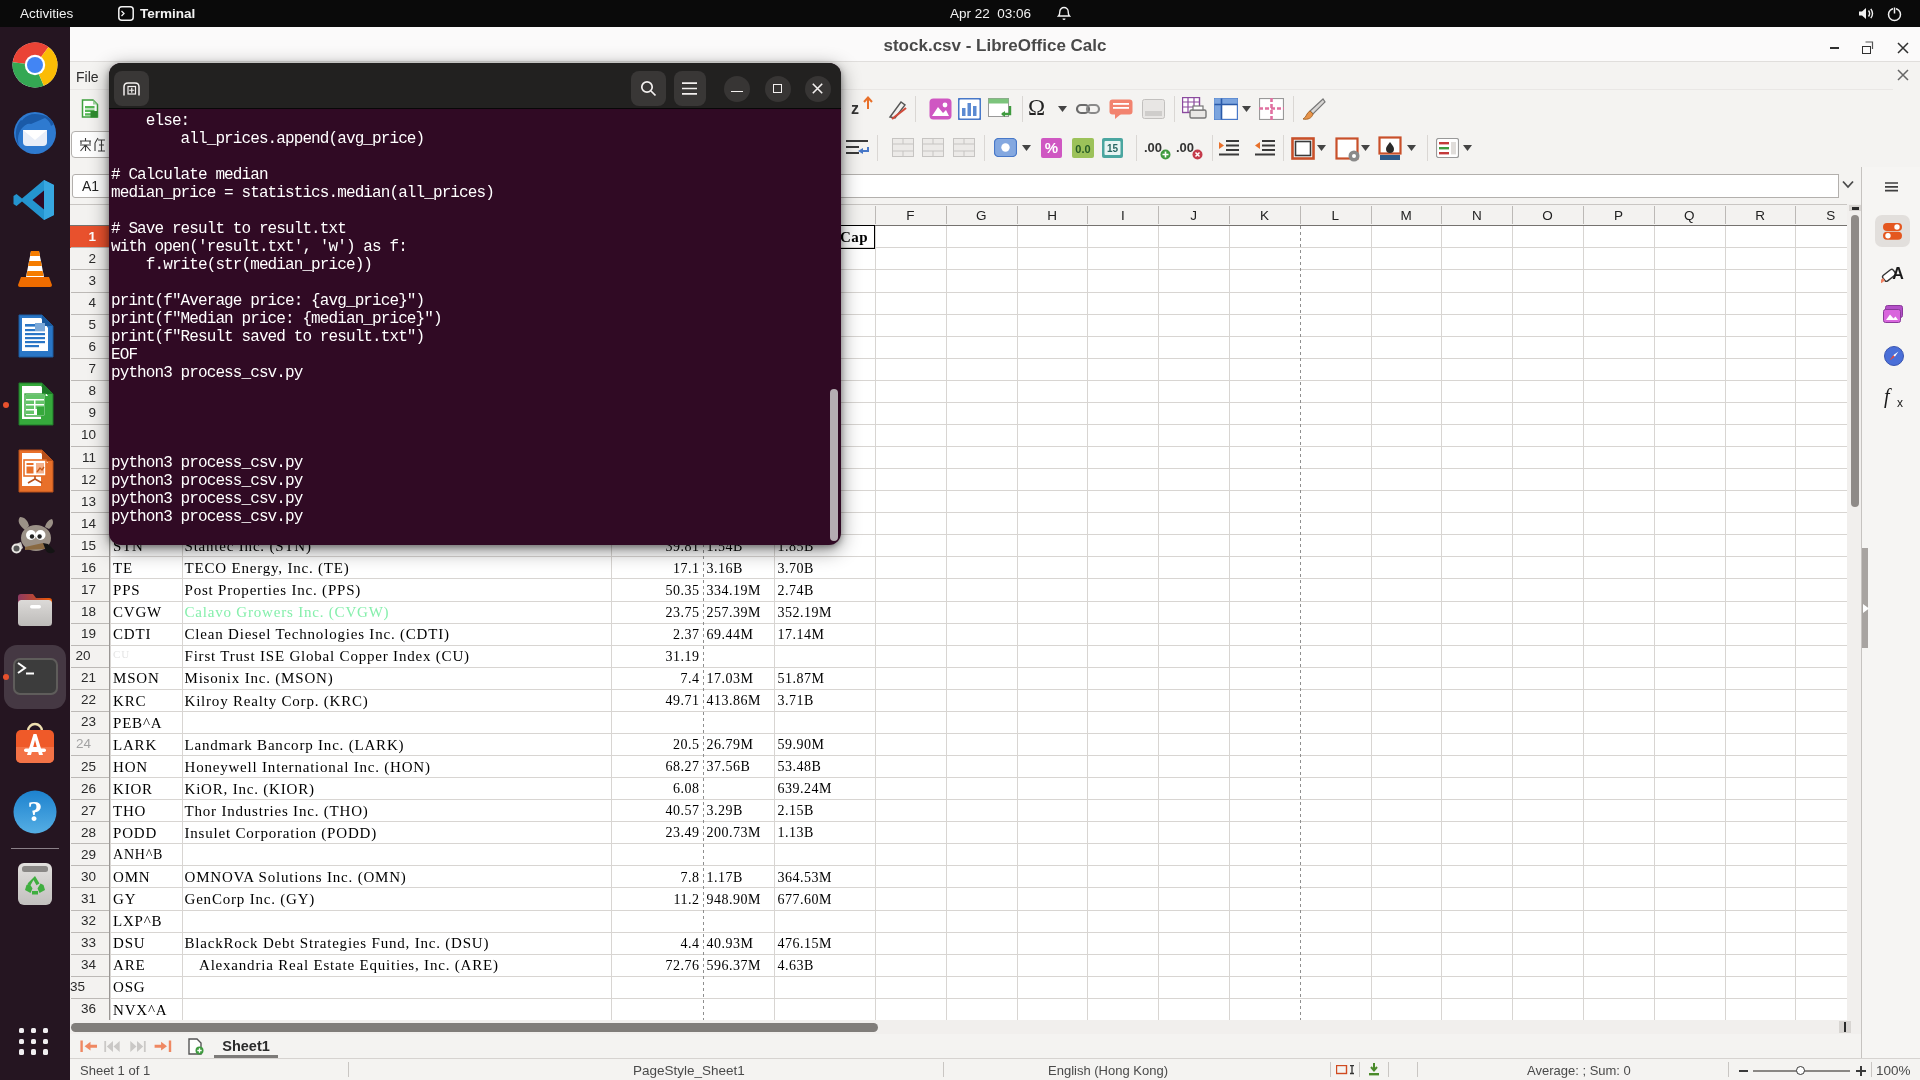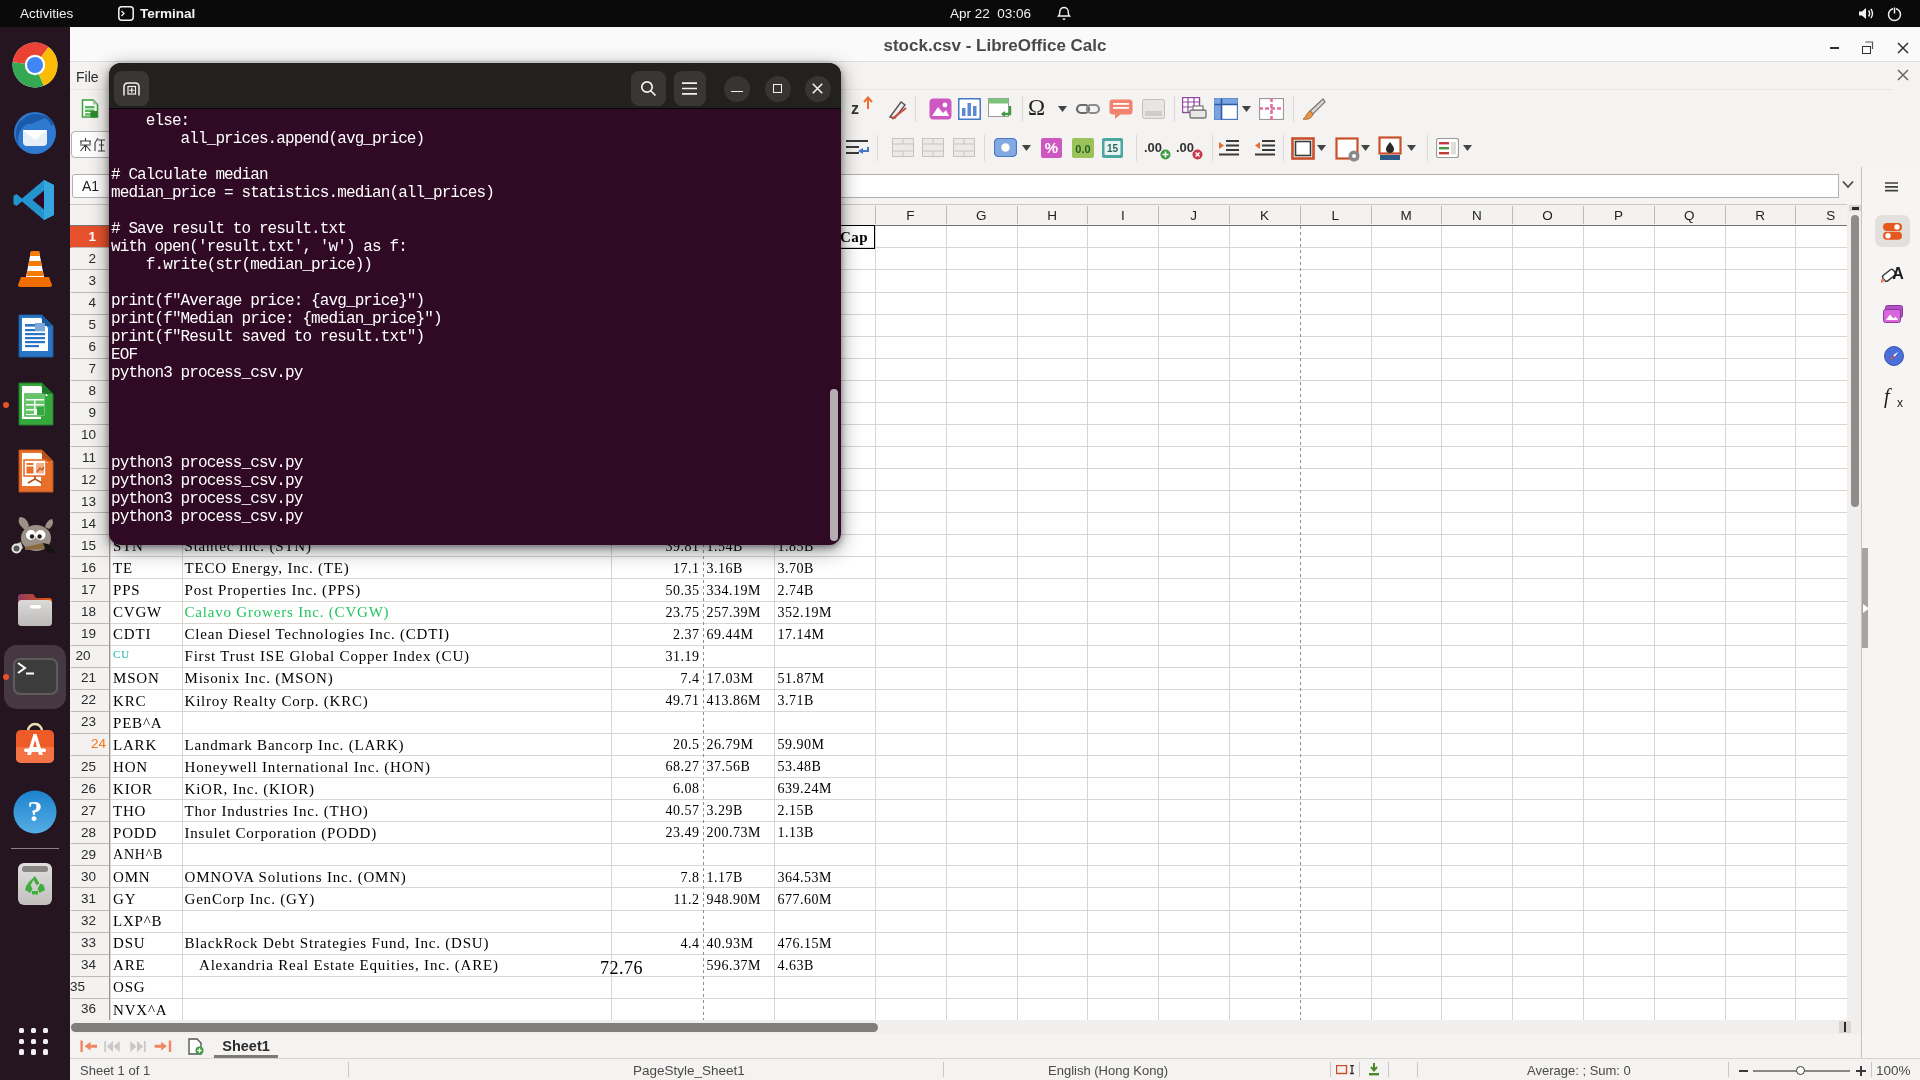--- a/index.html
+++ b/index.html
@@ -291,21 +291,21 @@
 <div class="abs" style="left:70px;top:626.1px;width:26px;height:17px;text-align:right;font-size:13.5px;color:#2a2a2a">19</div>
 <div class="abs" style="left:71px;top:644.6px;width:38px;height:1px;background:#bcb9b6"></div>
 <div class="abs" style="left:70px;top:648.1px;width:26px;height:17px;text-align:center;font-size:13.5px;color:#2a2a2a">20</div>
 <div class="abs" style="left:71px;top:666.7px;width:38px;height:1px;background:#bcb9b6"></div>
 <div class="abs" style="left:70px;top:670.2px;width:26px;height:17px;text-align:right;font-size:13.5px;color:#2a2a2a">21</div>
 <div class="abs" style="left:71px;top:688.8px;width:38px;height:1px;background:#bcb9b6"></div>
 <div class="abs" style="left:70px;top:692.3px;width:26px;height:17px;text-align:right;font-size:13.5px;color:#2a2a2a">22</div>
 <div class="abs" style="left:71px;top:710.8px;width:38px;height:1px;background:#bcb9b6"></div>
 <div class="abs" style="left:70px;top:714.3px;width:26px;height:17px;text-align:right;font-size:13.5px;color:#2a2a2a">23</div>
 <div class="abs" style="left:71px;top:732.9px;width:38px;height:1px;background:#bcb9b6"></div>
-<div class="abs" style="left:80px;top:736.4px;width:26px;height:17px;text-align:right;font-size:13.5px;color:#f97316">24</div>
+<div class="abs" style="left:65px;top:736.4px;width:26px;height:17px;text-align:right;font-size:13.5px;color:#a3a3a3">24</div>
 <div class="abs" style="left:71px;top:755.0px;width:38px;height:1px;background:#bcb9b6"></div>
 <div class="abs" style="left:70px;top:758.5px;width:26px;height:17px;text-align:right;font-size:13.5px;color:#2a2a2a">25</div>
 <div class="abs" style="left:71px;top:777.1px;width:38px;height:1px;background:#bcb9b6"></div>
 <div class="abs" style="left:70px;top:780.5px;width:26px;height:17px;text-align:right;font-size:13.5px;color:#2a2a2a">26</div>
 <div class="abs" style="left:71px;top:799.1px;width:38px;height:1px;background:#bcb9b6"></div>
 <div class="abs" style="left:70px;top:802.6px;width:26px;height:17px;text-align:right;font-size:13.5px;color:#2a2a2a">27</div>
 <div class="abs" style="left:71px;top:821.2px;width:38px;height:1px;background:#bcb9b6"></div>
 <div class="abs" style="left:70px;top:824.7px;width:26px;height:17px;text-align:right;font-size:13.5px;color:#2a2a2a">28</div>
 <div class="abs" style="left:71px;top:843.3px;width:38px;height:1px;background:#bcb9b6"></div>
 <div class="abs" style="left:70px;top:846.8px;width:26px;height:17px;text-align:right;font-size:13.5px;color:#2a2a2a">29</div>
@@ -388,30 +388,30 @@
 <div class="ser abs" style="left:184.5px;top:560.1px;font-size:15px;letter-spacing:0.8px;color:#000">TECO Energy, Inc. (TE)</div>
 <div class="ser abs" style="left:600px;top:560.6px;width:99.5px;text-align:right;font-size:14px;letter-spacing:0.5px;color:#000">17.1</div>
 <div class="ser abs" style="left:706.4px;top:560.6px;font-size:14px;letter-spacing:0.5px;color:#000">3.16B</div>
 <div class="ser abs" style="left:777.4px;top:560.6px;font-size:14px;letter-spacing:0.5px;color:#000">3.70B</div>
 <div class="ser abs" style="left:113px;top:582.1px;font-size:15px;letter-spacing:0.8px;color:#000">PPS</div>
 <div class="ser abs" style="left:184.5px;top:582.1px;font-size:15px;letter-spacing:0.8px;color:#000">Post Properties Inc. (PPS)</div>
 <div class="ser abs" style="left:600px;top:582.6px;width:99.5px;text-align:right;font-size:14px;letter-spacing:0.5px;color:#000">50.35</div>
 <div class="ser abs" style="left:706.4px;top:582.6px;font-size:14px;letter-spacing:0.5px;color:#000">334.19M</div>
 <div class="ser abs" style="left:777.4px;top:582.6px;font-size:14px;letter-spacing:0.5px;color:#000">2.74B</div>
 <div class="ser abs" style="left:113px;top:604.2px;font-size:15px;letter-spacing:0.8px;color:#000">CVGW</div>
-<div class="ser abs" style="left:184.5px;top:604.2px;font-size:15px;letter-spacing:0.8px;color:#22c55e">Calavo Growers Inc. (CVGW)</div>
+<div class="ser abs" style="left:184.5px;top:604.2px;font-size:15px;letter-spacing:0.8px;color:#86efac">Calavo Growers Inc. (CVGW)</div>
 <div class="ser abs" style="left:600px;top:604.7px;width:99.5px;text-align:right;font-size:14px;letter-spacing:0.5px;color:#000">23.75</div>
 <div class="ser abs" style="left:706.4px;top:604.7px;font-size:14px;letter-spacing:0.5px;color:#000">257.39M</div>
 <div class="ser abs" style="left:777.4px;top:604.7px;font-size:14px;letter-spacing:0.5px;color:#000">352.19M</div>
 <div class="ser abs" style="left:113px;top:626.3px;font-size:15px;letter-spacing:0.8px;color:#000">CDTI</div>
 <div class="ser abs" style="left:184.5px;top:626.3px;font-size:15px;letter-spacing:0.8px;color:#000">Clean Diesel Technologies Inc. (CDTI)</div>
 <div class="ser abs" style="left:600px;top:626.8px;width:99.5px;text-align:right;font-size:14px;letter-spacing:0.5px;color:#000">2.37</div>
 <div class="ser abs" style="left:706.4px;top:626.8px;font-size:14px;letter-spacing:0.5px;color:#000">69.44M</div>
 <div class="ser abs" style="left:777.4px;top:626.8px;font-size:14px;letter-spacing:0.5px;color:#000">17.14M</div>
-<div class="ser abs" style="left:113px;top:648.3px;font-size:11px;letter-spacing:0.8px;color:#14b8a6">CU</div>
+<div class="ser abs" style="left:113px;top:648.3px;font-size:11px;letter-spacing:0.8px;color:#e5e5e5">CU</div>
 <div class="ser abs" style="left:184.5px;top:648.3px;font-size:15px;letter-spacing:0.8px;color:#000">First Trust ISE Global Copper Index (CU)</div>
 <div class="ser abs" style="left:600px;top:648.8px;width:99.5px;text-align:right;font-size:14px;letter-spacing:0.5px;color:#000">31.19</div>
 <div class="ser abs" style="left:113px;top:670.4px;font-size:15px;letter-spacing:0.8px;color:#000">MSON</div>
 <div class="ser abs" style="left:184.5px;top:670.4px;font-size:15px;letter-spacing:0.8px;color:#000">Misonix Inc. (MSON)</div>
 <div class="ser abs" style="left:600px;top:670.9px;width:99.5px;text-align:right;font-size:14px;letter-spacing:0.5px;color:#000">7.4</div>
 <div class="ser abs" style="left:706.4px;top:670.9px;font-size:14px;letter-spacing:0.5px;color:#000">17.03M</div>
 <div class="ser abs" style="left:777.4px;top:670.9px;font-size:14px;letter-spacing:0.5px;color:#000">51.87M</div>
 <div class="ser abs" style="left:113px;top:692.5px;font-size:15px;letter-spacing:0.8px;color:#000">KRC</div>
 <div class="ser abs" style="left:184.5px;top:692.5px;font-size:15px;letter-spacing:0.8px;color:#000">Kilroy Realty Corp. (KRC)</div>
 <div class="ser abs" style="left:600px;top:693.0px;width:99.5px;text-align:right;font-size:14px;letter-spacing:0.5px;color:#000">49.71</div>
@@ -454,21 +454,21 @@
 <div class="ser abs" style="left:706.4px;top:891.6px;font-size:14px;letter-spacing:0.5px;color:#000">948.90M</div>
 <div class="ser abs" style="left:777.4px;top:891.6px;font-size:14px;letter-spacing:0.5px;color:#000">677.60M</div>
 <div class="ser abs" style="left:113px;top:913.2px;font-size:15px;letter-spacing:0.8px;color:#000">LXP^B</div>
 <div class="ser abs" style="left:113px;top:935.2px;font-size:15px;letter-spacing:0.8px;color:#000">DSU</div>
 <div class="ser abs" style="left:184.5px;top:935.2px;font-size:15px;letter-spacing:0.8px;color:#000">BlackRock Debt Strategies Fund, Inc. (DSU)</div>
 <div class="ser abs" style="left:600px;top:935.7px;width:99.5px;text-align:right;font-size:14px;letter-spacing:0.5px;color:#000">4.4</div>
 <div class="ser abs" style="left:706.4px;top:935.7px;font-size:14px;letter-spacing:0.5px;color:#000">40.93M</div>
 <div class="ser abs" style="left:777.4px;top:935.7px;font-size:14px;letter-spacing:0.5px;color:#000">476.15M</div>
 <div class="ser abs" style="left:113px;top:957.3px;font-size:15px;letter-spacing:0.8px;color:#000">ARE</div>
 <div class="ser abs" style="left:199px;top:957.3px;font-size:15px;letter-spacing:0.8px;color:#000">Alexandria Real Estate Equities, Inc. (ARE)</div>
-<div class="ser abs" style="left:600px;top:957.8px;width:99.5px;font-size:18px;letter-spacing:0.5px;color:#000">72.76</div>
+<div class="ser abs" style="left:600px;top:957.8px;width:99.5px;text-align:right;font-size:14px;letter-spacing:0.5px;color:#000">72.76</div>
 <div class="ser abs" style="left:706.4px;top:957.8px;font-size:14px;letter-spacing:0.5px;color:#000">596.37M</div>
 <div class="ser abs" style="left:777.4px;top:957.8px;font-size:14px;letter-spacing:0.5px;color:#000">4.63B</div>
 <div class="ser abs" style="left:113px;top:979.4px;font-size:15px;letter-spacing:0.8px;color:#000">OSG</div>
 <div class="ser abs" style="left:113px;top:1001.5px;font-size:15px;letter-spacing:0.8px;color:#000">NVX^A</div>
 <div class="ser abs" style="left:840px;top:228.5px;font-size:15px;letter-spacing:0.5px;font-weight:bold;color:#000">Cap</div>
 <div class="abs" style="left:820px;top:224.9px;width:55px;height:23.9px;border:1.8px solid #000"></div>
 <div class="abs" style="left:1847.4px;top:204.0px;width:13.9px;height:830.0px;background:#f1efed"></div>
 <div class="abs" style="left:1848.9px;top:205.3px;width:12.2px;height:6px;background:#d8d5d2"></div>
 <div class="abs" style="left:1851.6px;top:207.3px;width:7px;height:2.6px;background:#2a2a2a"></div>
 <div class="abs" style="left:1850.5px;top:215px;width:8px;height:292px;background:#8f8b88;border-radius:4px"></div>

